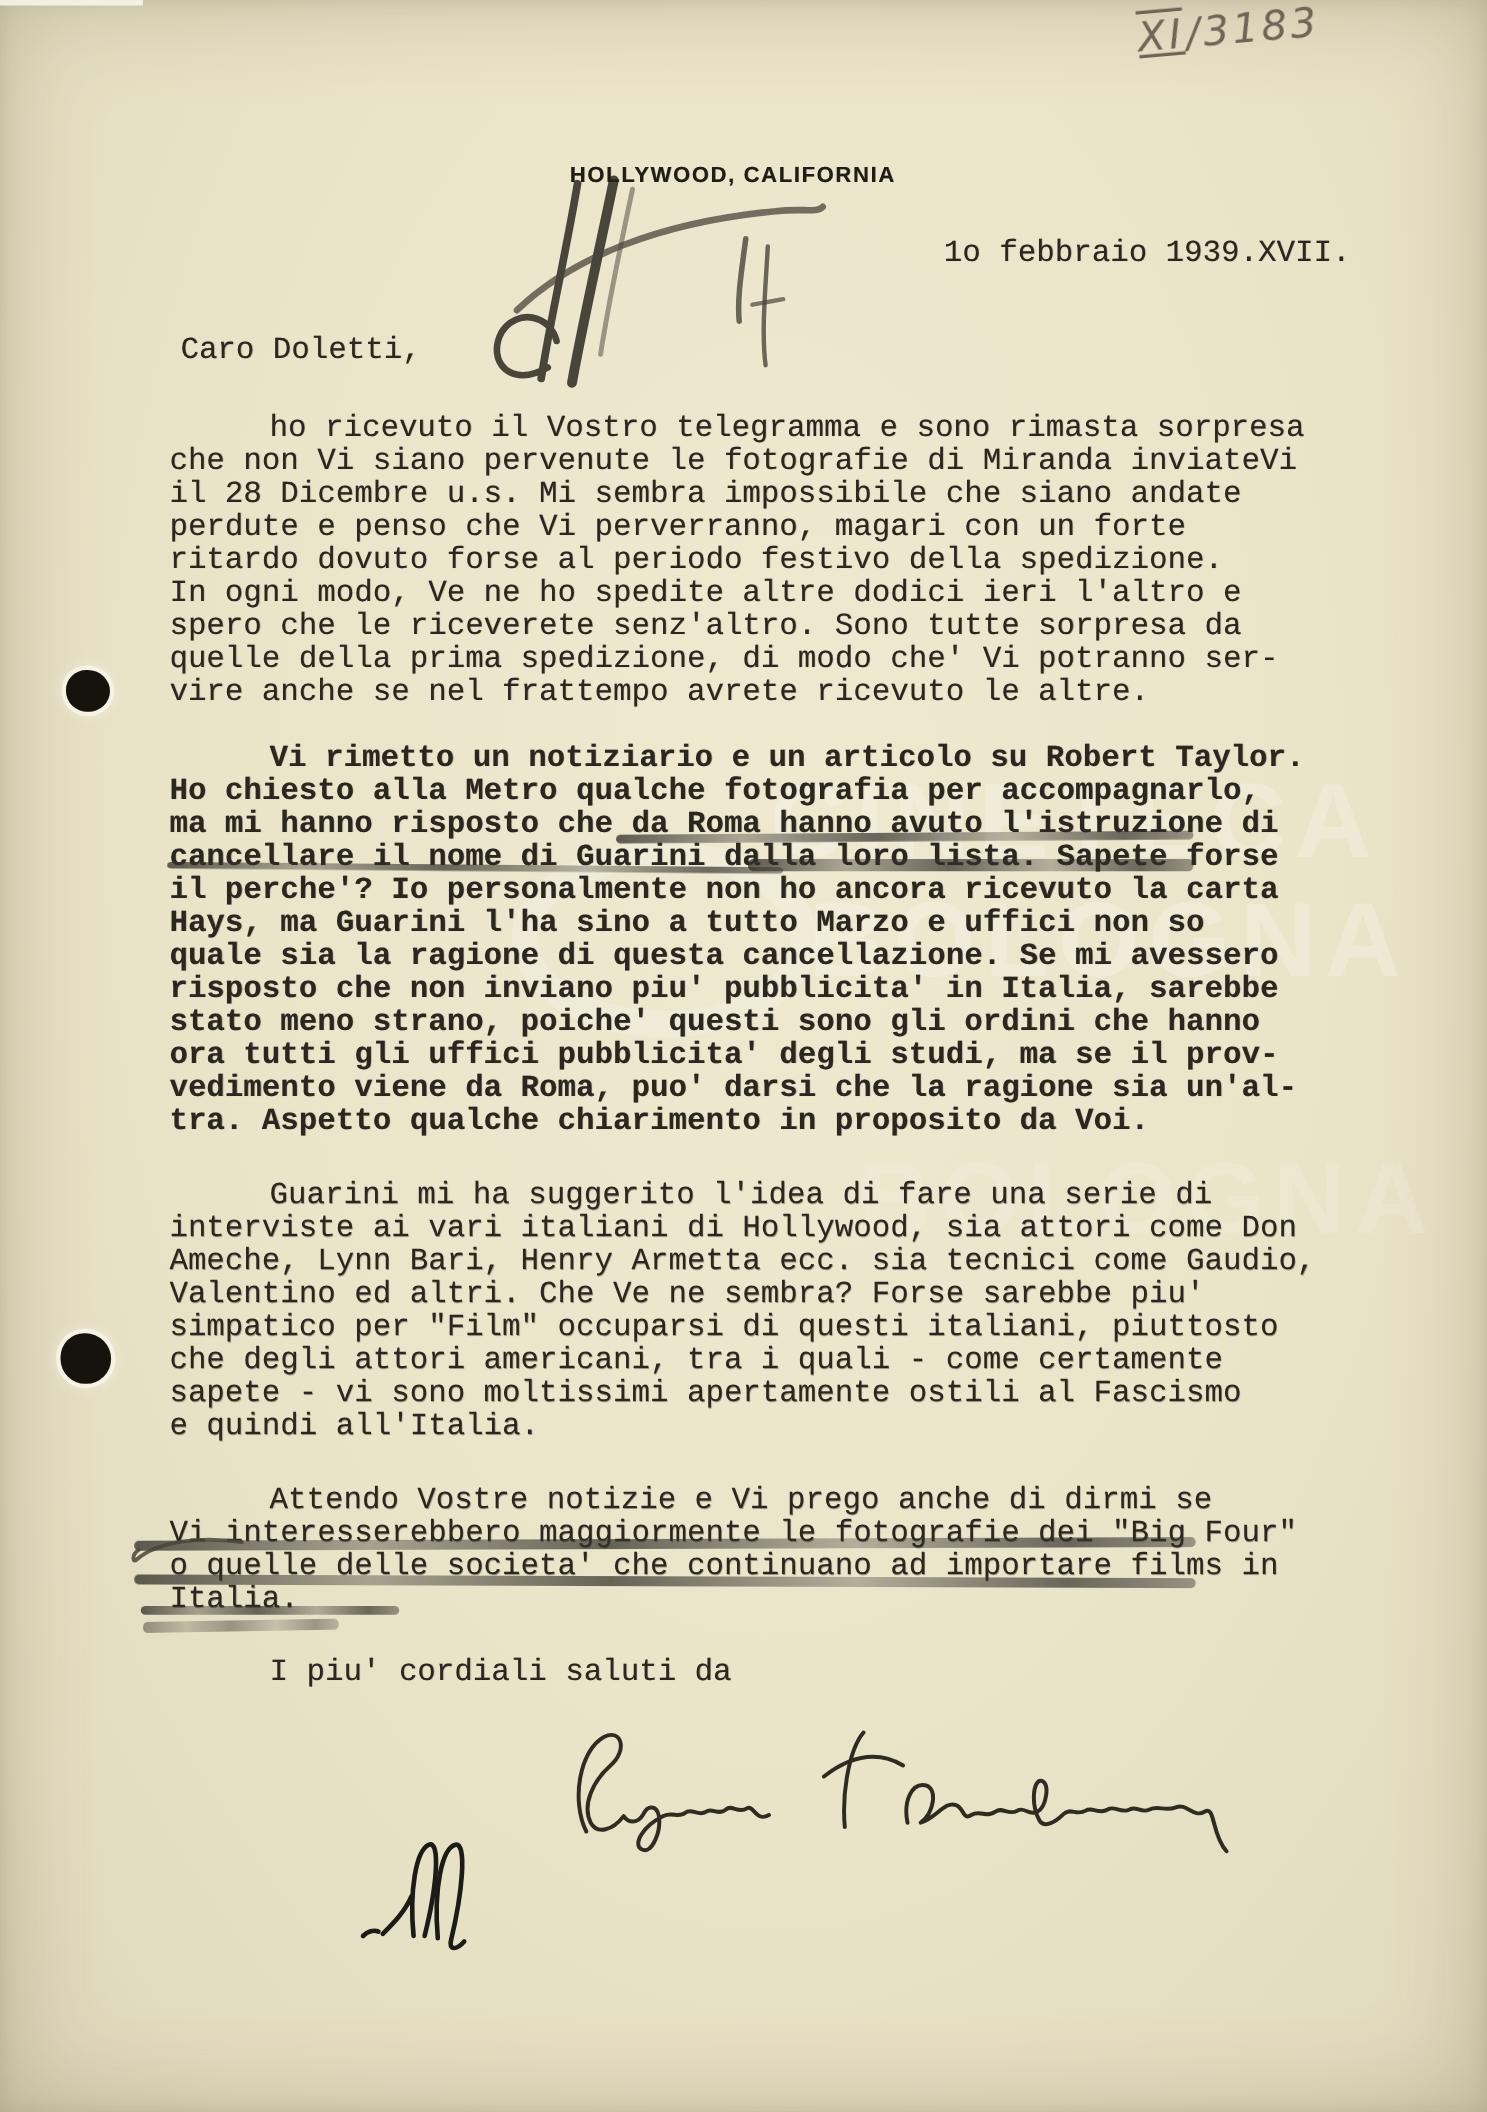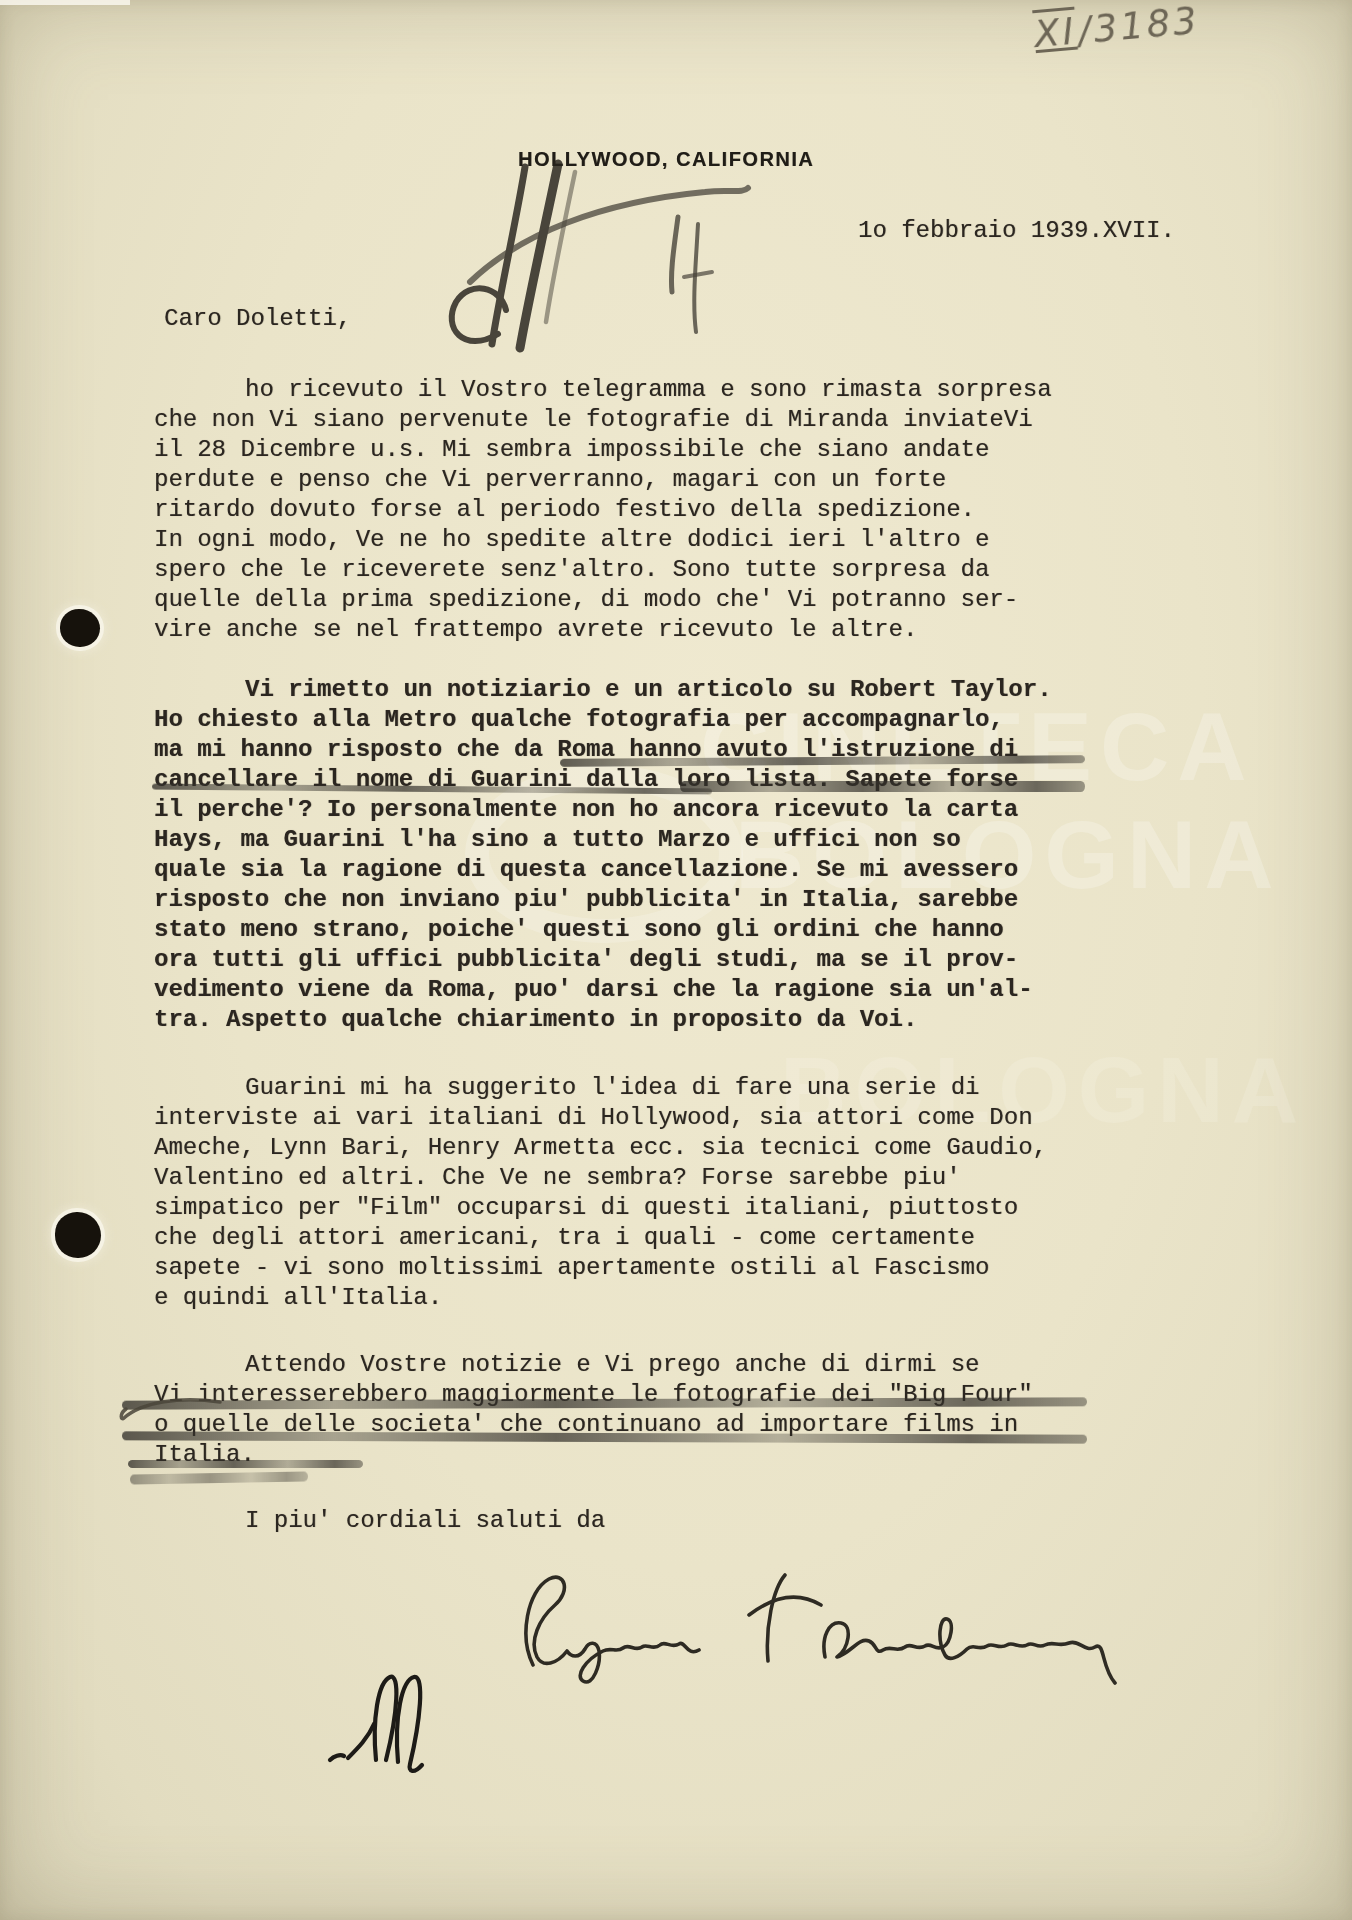--- a/index.html
+++ b/index.html
@@ -3,21 +3,21 @@
 <meta charset="utf-8">
 <style>
   html,body{margin:0;padding:0;background:#777;}
   .page{
     position:relative;width:1352px;height:1920px;margin:0 auto;overflow:hidden;
     background:radial-gradient(ellipse at 52% 38%, #efe9d0 0%, #eae4c9 50%, #e2dcc0 85%, #d8d2b6 100%);
     box-shadow:inset 0 0 90px rgba(118,108,78,.32), inset 0 0 16px rgba(118,108,78,.18);
     font-family:"Liberation Mono","DejaVu Sans Mono",monospace;
     color:#2b2620;
   }
-  .tw{font-size:24px;line-height:30px;text-shadow:0.5px 0.4px 0.7px rgba(42,37,29,.45);}
+  .tw{font-size:28px;line-height:30px;text-shadow:0.5px 0.4px 0.7px rgba(42,37,29,.45);}
   .tline{white-space:pre;}
   .para{position:absolute;left:154px;width:960px;}
   .para .tline:first-child{text-indent:91px;}
   .letterhead{
     position:absolute;left:518px;top:148px;
     font-family:"Liberation Sans","DejaVu Sans",sans-serif;font-weight:bold;
     font-size:20px;letter-spacing:1.5px;color:#201d17;
     text-shadow:0.4px 0.4px 0.6px rgba(32,29,23,.55);
   }
   .dateline{position:absolute;left:858px;top:216px;}

